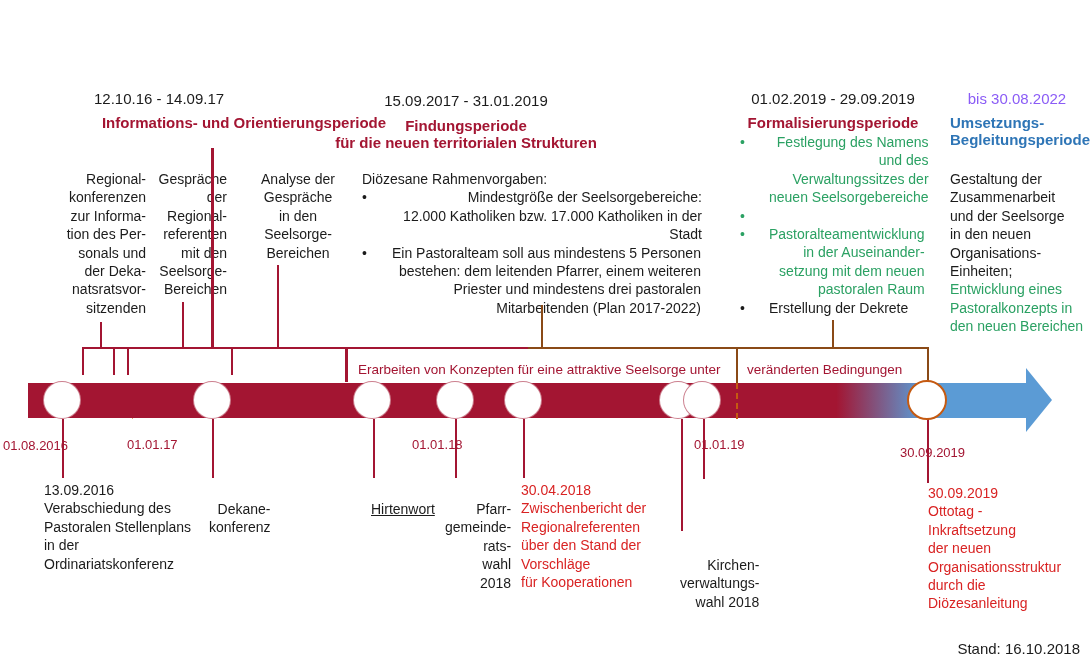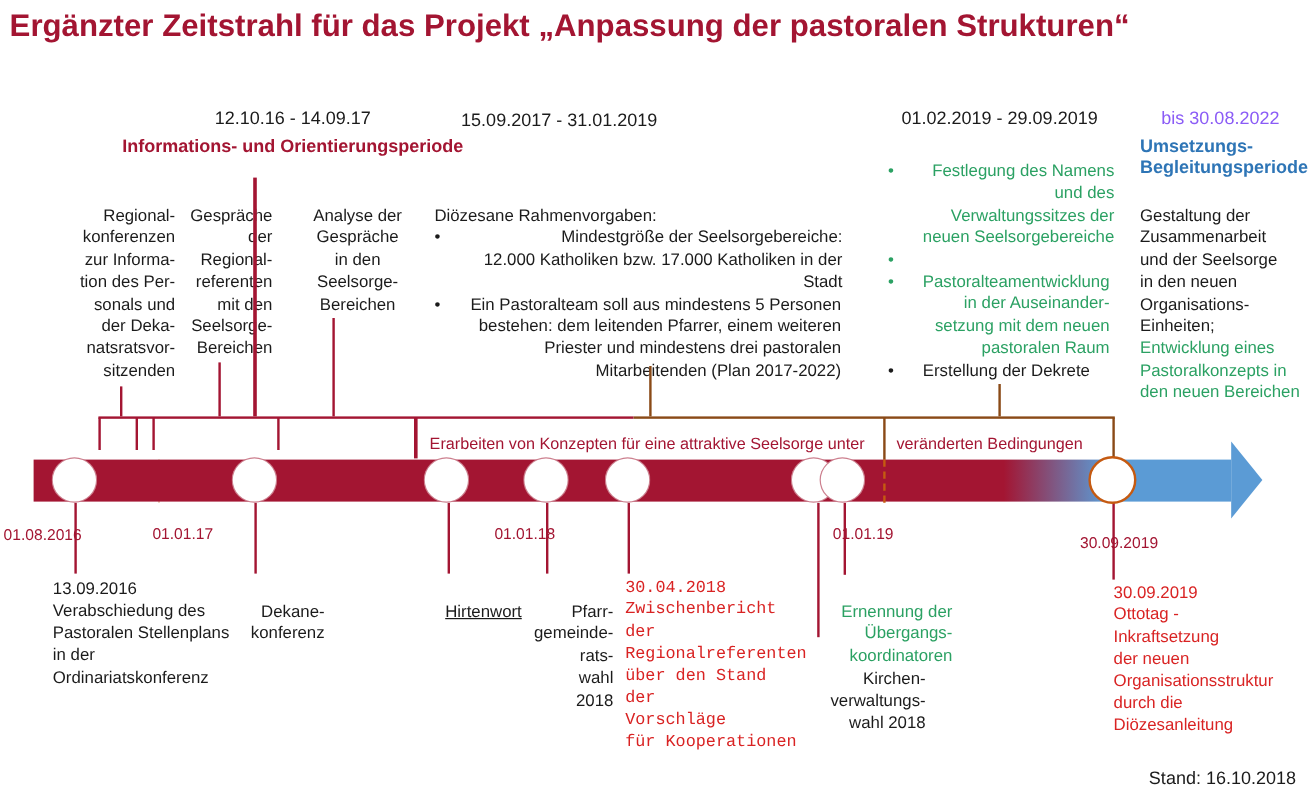--- a/index.html
+++ b/index.html
@@ -37,28 +37,30 @@
   .bullet-row .dot{flex:0 0 30px;}
   .bullet-row.indent .dot{flex:0 0 29px;}
   .banner-txt{font-size:13.5px;line-height:17px;color:#A31532;white-space:nowrap;z-index:3;}
   .event-date{display:block;}
 </style>
 </head>
 <body>
 
 <div id="slide">
 
-  <div class="abs title" style="left:8px;top:6px;">Ergänzter Zeitstrahl für das Projekt „Anpassung der pastoralen Strukturen“</div>
-
-  <div class="abs period-date" style="left:94px;top:90px;width:300px;text-align:center;">12.10.16 - 14.09.17</div>
+
+  <div class="abs period-date" style="left:94px;top:90px;width:300px;">12.10.16 - 14.09.17</div>
   <div class="abs period-name" style="left:94px;top:114px;width:300px;text-align:center;">Informations- und Orientierungsperiode</div>
 
   <div class="abs period-date" style="left:316px;top:92px;width:300px;text-align:center;">15.09.2017 - 31.01.2019</div>
+  <div class="abs period-name preline" style="left:316px;top:117px;width:300px;text-align:center;">Findungsperiode
+für die neuen territorialen Strukturen</div>
 
   <div class="abs period-date" style="left:683px;top:90px;width:300px;text-align:center;">01.02.2019 - 29.09.2019</div>
+  <div class="abs period-name" style="left:683px;top:114px;width:300px;text-align:center;">Formalisierungsperiode</div>
 
   <div class="abs period-date blue-date" style="left:947px;top:90px;width:140px;text-align:center;">bis 30.08.2022</div>
   <div class="abs period-name blue-name preline" style="left:950px;top:114px;width:145px;text-align:left;">Umsetzungs-
 Begleitungsperiode</div>
 
   <div class="abs body-txt preline" style="left:62px;top:170px;width:84px;">Regional-
 konferenzen
 zur Informa-
 tion des Per-
 sonals und
@@ -189,32 +191,29 @@
 Ordinariatskonferenz</span>
   </div>
   <div class="abs body-txt preline" style="left:209px;top:500px;">Dekane-
 konferenz</div>
   <div class="abs body-txt preline" style="left:371px;top:500px;text-decoration:underline;">Hirtenwort</div>
   <div class="abs body-txt preline" style="left:445px;top:500px;">Pfarr-
 gemeinde-
 rats-
 wahl
 2018</div>
-  <div class="abs body-txt red-txt" style="left:521px;top:481px;width:150px;font-family:Liberation Mono, monospace;">
+  <div class="abs body-txt red-txt" style="left:521px;top:481px;width:150px;">
     <span class="event-date">30.04.2018</span>
     <span class="preline">Zwischenbericht der
 Regionalreferenten
 über den Stand der
 Vorschläge
 für Kooperationen</span>
   </div>
-  <div class="abs body-txt preline green-txt" style="left:701px;top:500px;">Ernennung der
-Übergangs-
-koordinatoren</div>
-  <div class="abs body-txt preline" style="left:680px;top:556px;margin-left:12px;">Kirchen-
+  <div class="abs body-txt preline" style="left:680px;top:556px;">Kirchen-
 verwaltungs-
 wahl 2018</div>
   <div class="abs body-txt red-txt" style="left:928px;top:484px;width:160px;">
     <span class="event-date">30.09.2019</span>
     <span class="preline">Ottotag -
 Inkraftsetzung
 der neuen
 Organisationsstruktur
 durch die Diözesanleitung</span>
   </div>

